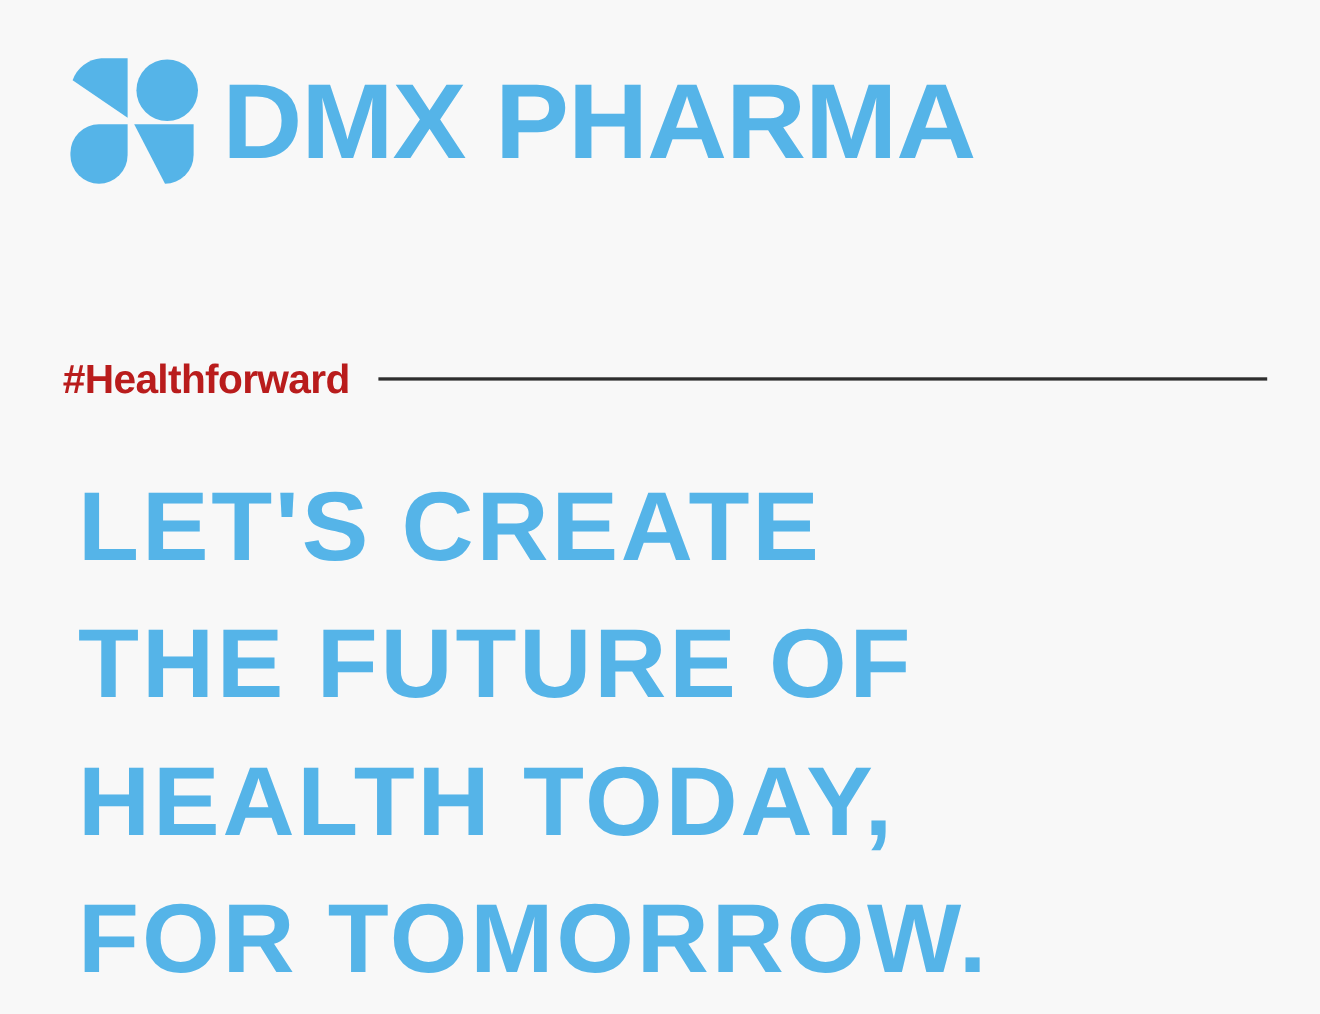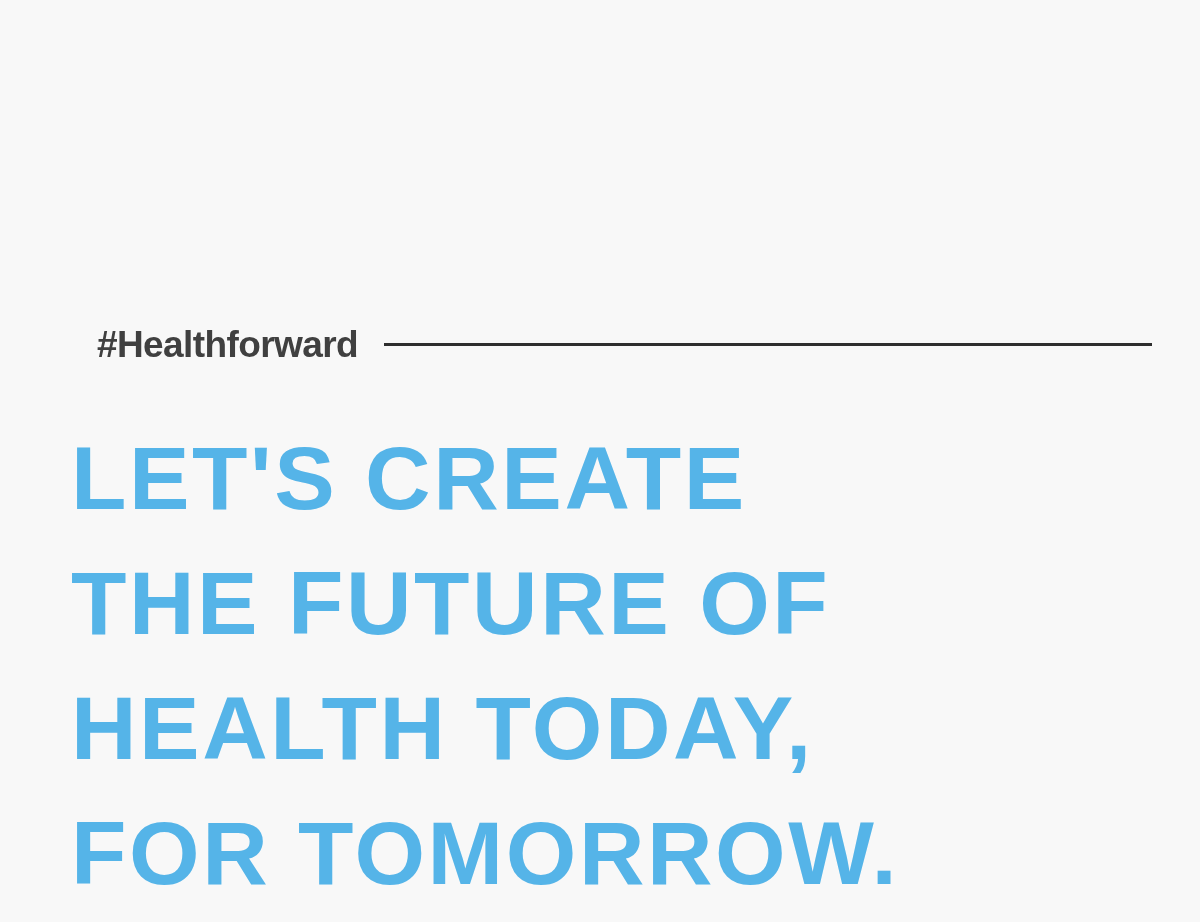--- a/index.html
+++ b/index.html
@@ -63,25 +63,24 @@
     height: 52px;
     display: flex;
     align-items: center;
     gap: 26px;
   }
 
   .tagline {
     font-family: "Liberation Sans", "DejaVu Sans", sans-serif;
     font-size: 37px;
     font-weight: 600;
-    color: #404040;
+    color: #b91c1c;
     letter-spacing: -0.6px;
     line-height: 1;
     white-space: nowrap;
-    margin-left: 40px;
   }
 
   .tagline-rule {
     flex: 1 1 auto;
     height: 3px;
     background: #2e2e2e;
     min-width: 10px;
   }
 
   
@@ -103,20 +102,36 @@
     text-transform: uppercase;
     transform: scaleX(1.02);
     transform-origin: left center;
   }
 </style>
 </head>
 <body>
 
 <div class="page">
 
+  <div class="brand">
+
+    <svg class="brand-mark" viewBox="0 0 120 122" aria-hidden="true">
+
+      <path d="M 56 4 L 56 58 L 6 24 A 30 30 0 0 1 32 4 Z" fill="#55b4e8"></path>
+
+      <circle cx="92" cy="33" r="28" fill="#55b4e8"></circle>
+
+      <path d="M 56 64 L 56 92 A 26 26 0 0 1 30 118 L 30 118
+               A 26 26 0 0 1 4 92 L 4 90 A 26 26 0 0 1 30 64 Z" fill="#55b4e8"></path>
+
+      <path d="M 62 64 L 116 64 L 116 92 A 26 26 0 0 1 90 118 Z" fill="#55b4e8"></path>
+    </svg>
+
+    <div class="brand-wordmark">DMX PHARMA</div>
+  </div>
 
   <div class="tagline-row">
     <span class="tagline">#Healthforward</span>
     <span class="tagline-rule"></span>
   </div>
 
   <div class="headline">
     <div class="headline-line">LET'S CREATE</div>
     <div class="headline-line">THE FUTURE OF</div>
     <div class="headline-line">HEALTH TODAY,</div>

